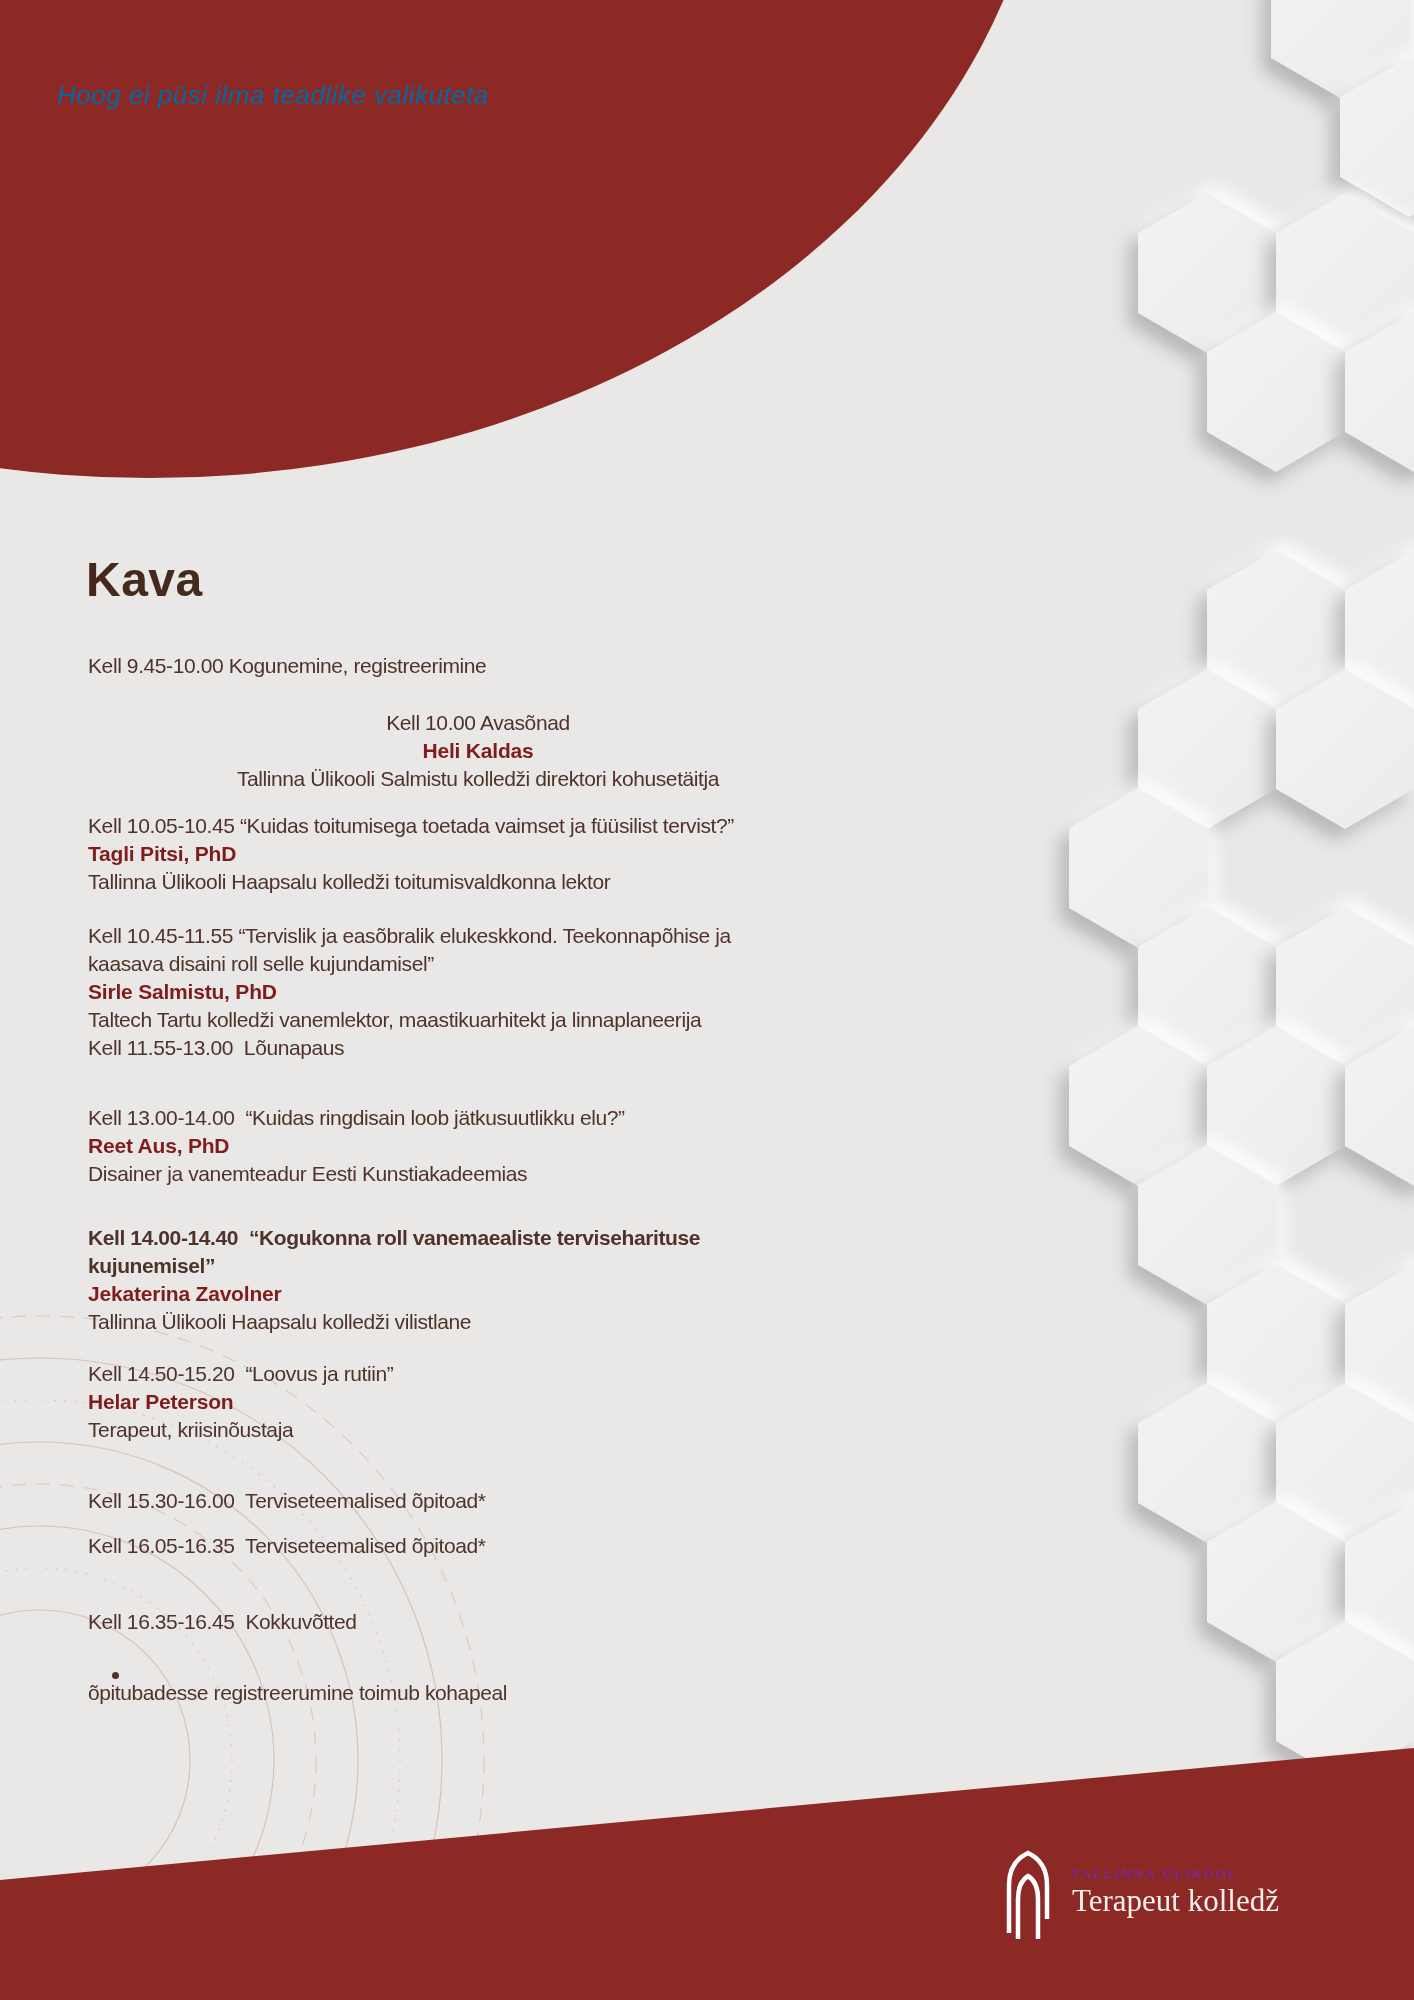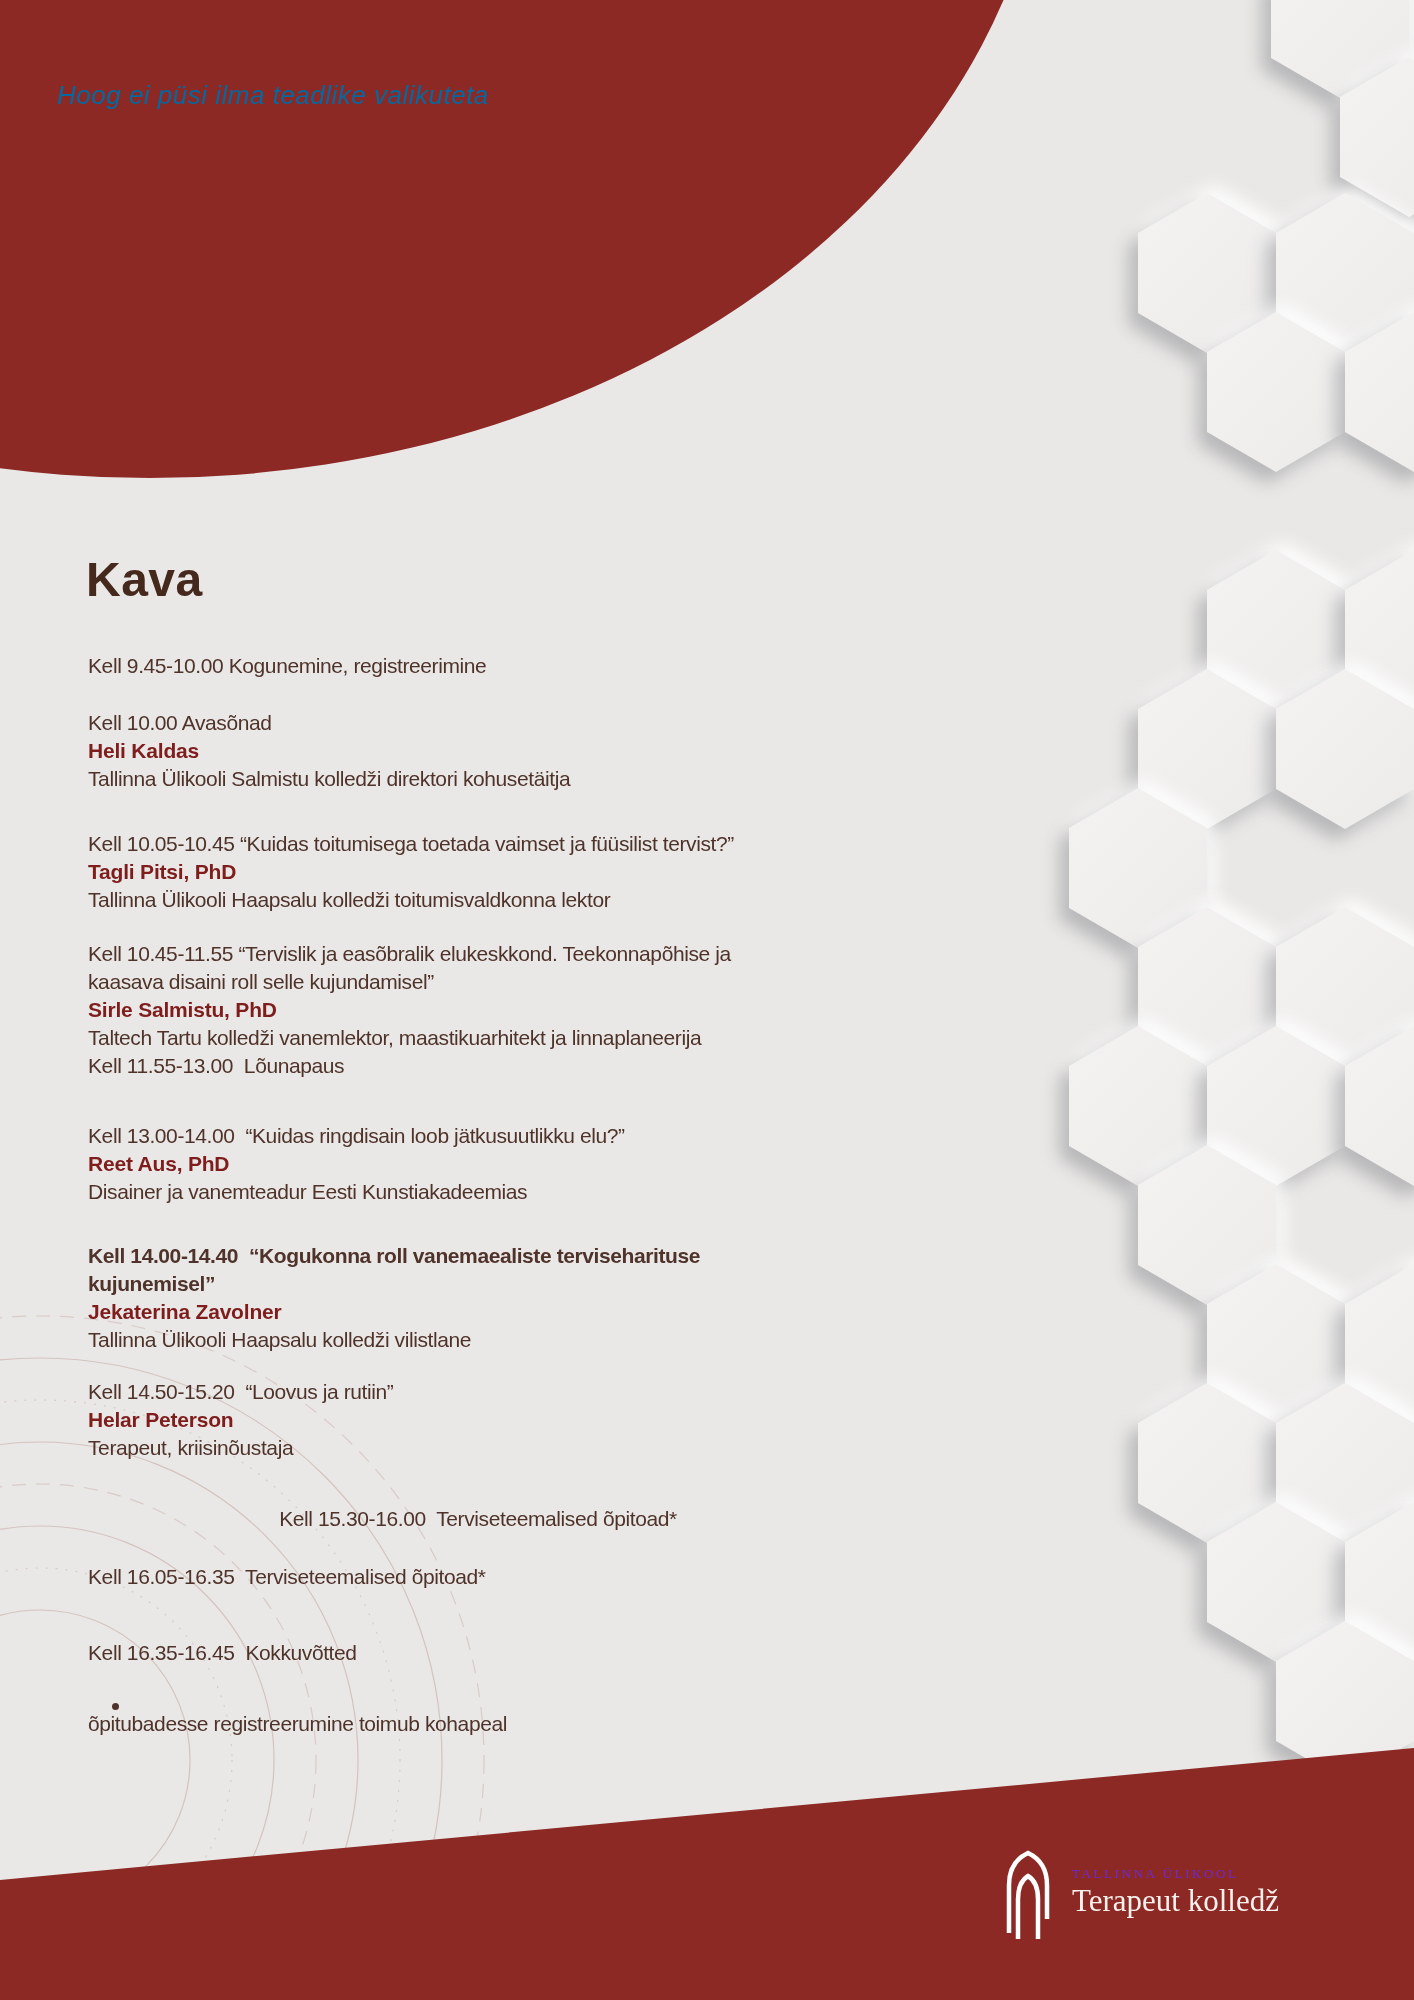--- a/index.html
+++ b/index.html
@@ -29,28 +29,28 @@
     font-size:48px;font-weight:700;letter-spacing:.5px;color:#45291d;
   }
   .schedule{position:absolute;z-index:5;left:88px;top:652px;width:780px;}
   .schedule .line{
     font-size:21px;line-height:28px;letter-spacing:-.4px;
     color:#4f332a;white-space:pre;
   }
   .schedule .line.name{font-weight:700;color:#7f1d1d;letter-spacing:-.2px;}
   .schedule .line.time-em{font-weight:600;}
   .schedule-item:nth-child(1){margin-bottom:29px;}
-  .schedule-item:nth-child(2){margin-bottom:37px;}
+  .schedule-item:nth-child(2){margin-bottom:19px;text-align:center;}
   .schedule-item:nth-child(3){margin-bottom:26px;}
   .schedule-item:nth-child(4){margin-bottom:0;}
   .schedule-item:nth-child(5){margin-bottom:42px;}
   .schedule-item:nth-child(6){margin-bottom:36px;}
   .schedule-item:nth-child(7){margin-bottom:24px;}
   .schedule-item:nth-child(8){margin-bottom:43px;}
-  .schedule-item:nth-child(9){margin-bottom:30px;text-align:center;}
+  .schedule-item:nth-child(9){margin-bottom:17px;}
   .schedule-item:nth-child(10){margin-bottom:48px;}
   .schedule-item:nth-child(11){margin-bottom:25px;}
   .bullet-row{display:flex;align-items:flex-start;flex-direction:column;}
   .bullet-dot{width:7px;height:7px;border-radius:50%;background:#4f332a;margin:11px 14px 0 24px;flex:none;}
   
   .footer-band{
     position:absolute;z-index:6;left:0;top:0;width:100%;height:100%;
     clip-path:polygon(0 1880px,1414px 1748px,1414px 2000px,0 2000px);
     background:#8d2925;
   }

